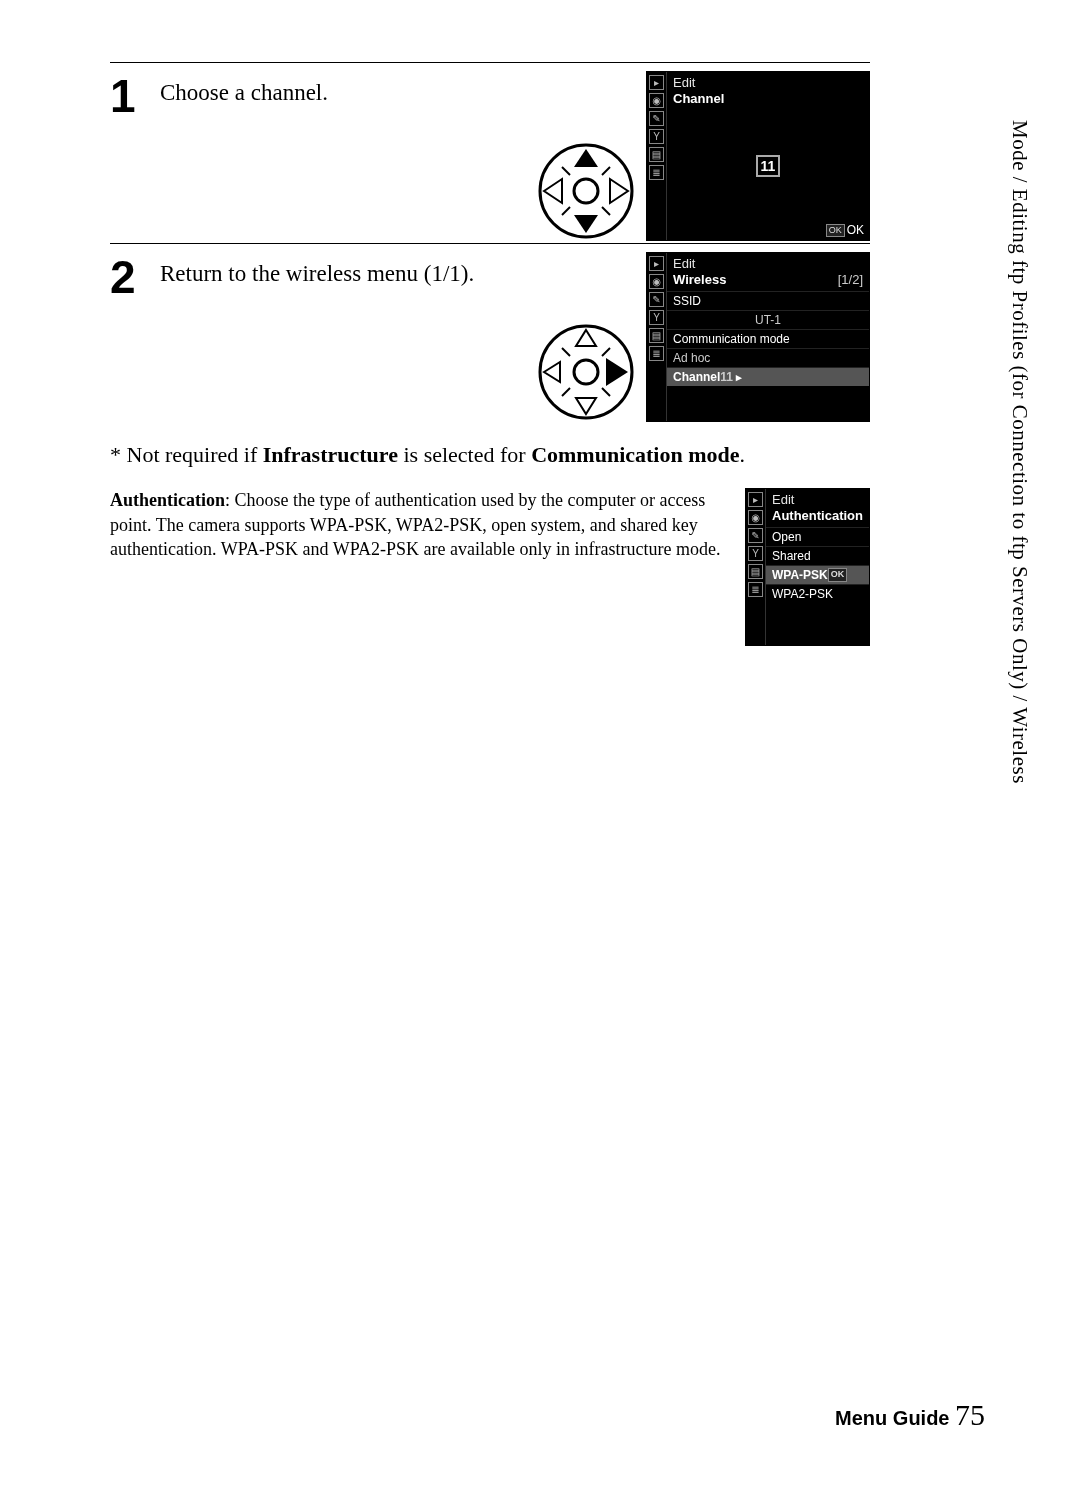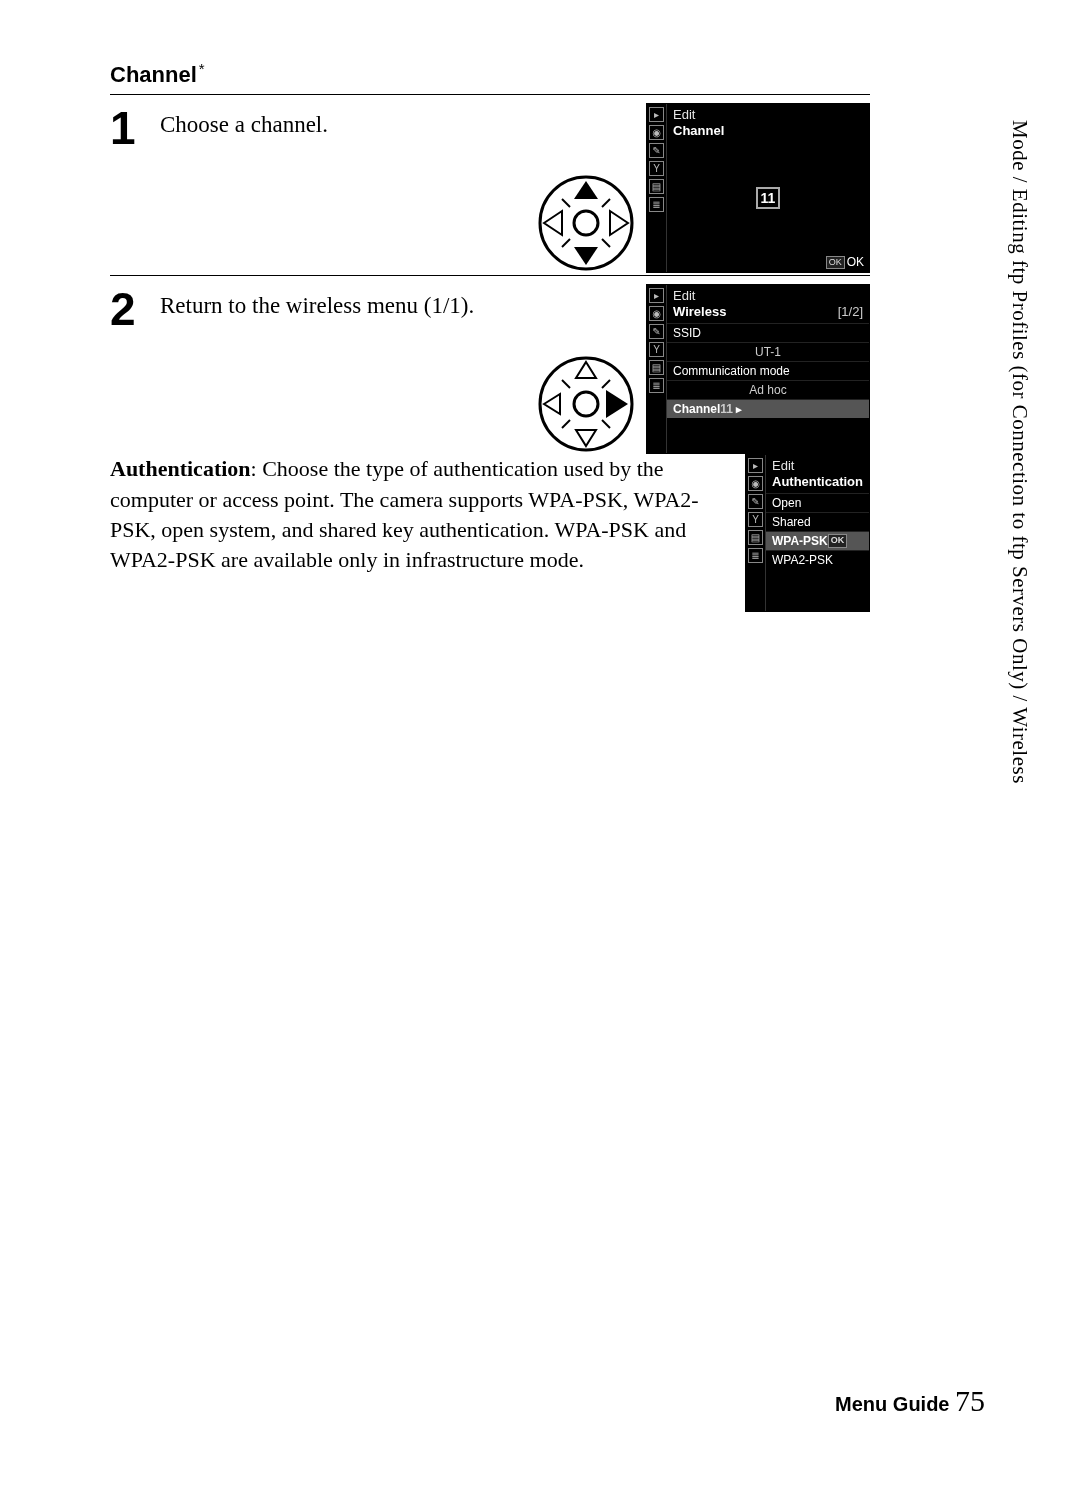--- a/index.html
+++ b/index.html
@@ -173,58 +173,55 @@
     font-size: 22px;
     line-height: 1.35;
     margin: 18px 0 18px 0;
   }
   .auth-block {
     display: flex;
     gap: 14px;
     align-items: flex-start;
   }
   .auth-text {
-    font-size: 22px;
+    font-size: 18px;
     line-height: 1.38;
     flex: 1 1 auto;
   }
   
   .side-label {
     position: absolute;
     top: 120px;
     right: 48px;
     writing-mode: vertical-rl;
     font-size: 21px;
     font-family: Georgia, 'Times New Roman', serif;
     letter-spacing: 0.5px;
   }
   
   .page-footer {
     position: absolute;
-    bottom: 68px;
+    bottom: 54px;
     right: 95px;
     font-size: 22px;
   }
   .page-footer .lbl {
     font-family: Arial, Helvetica, sans-serif;
     font-weight: bold;
     font-size: 20px;
   }
   .page-footer .num {
     font-size: 30px;
   }
   .bold { font-weight: bold; }
 </style>
 </head>
 <body>
 
 <div class="content-area">
-  <div class="section-title">
-    <span>Channel</span><sup>*</sup>
-  </div>
   <hr class="sep">
 
   <div class="step-row">
     <div class="step-num">1</div>
     <div class="step-body">
       <div class="step-text">Choose a channel.</div>
       <div class="step-media">
 
         <svg class="dpad" viewBox="0 0 100 100">
           <circle cx="50" cy="50" r="46" fill="none" stroke="#000" stroke-width="3"></circle>
@@ -305,33 +302,36 @@
             <div class="menu-row">
               <span>SSID</span>
               <span></span>
             </div>
             <div class="menu-row" style="justify-content:center;">
               <span class="val">UT-1</span>
             </div>
             <div class="menu-row">
               <span>Communication mode</span>
             </div>
-            <div class="menu-row" style="justify-content:center;">
+            <div class="menu-row" style="justify-content:flex-start;">
               <span class="val">Ad hoc</span>
             </div>
             <div class="menu-row hl">
               <span>Channel</span>
               <span><span class="val">11</span><span class="arrow">▸</span></span>
             </div>
           </div>
         </div>
       </div>
     </div>
   </div>
 
+  <div class="note">
+    <span>* Not required if </span><span class="bold">Infrastructure</span><span> is selected for </span><span class="bold">Communication mode</span><span>.</span>
+  </div>
 
   <div class="auth-block">
     <div class="auth-text">
       <span class="bold">Authentication</span><span>: Choose the type of authentication used by the computer or access point.  The camera supports WPA-PSK, WPA2-PSK, open system, and shared key authentication.  WPA-PSK and WPA2-PSK are available only in infrastructure mode.</span>
     </div>
 
     <div class="screen" style="height:158px;">
       <div class="screen-left">
         <div class="sicon">▸</div>
         <div class="sicon">◉</div>

